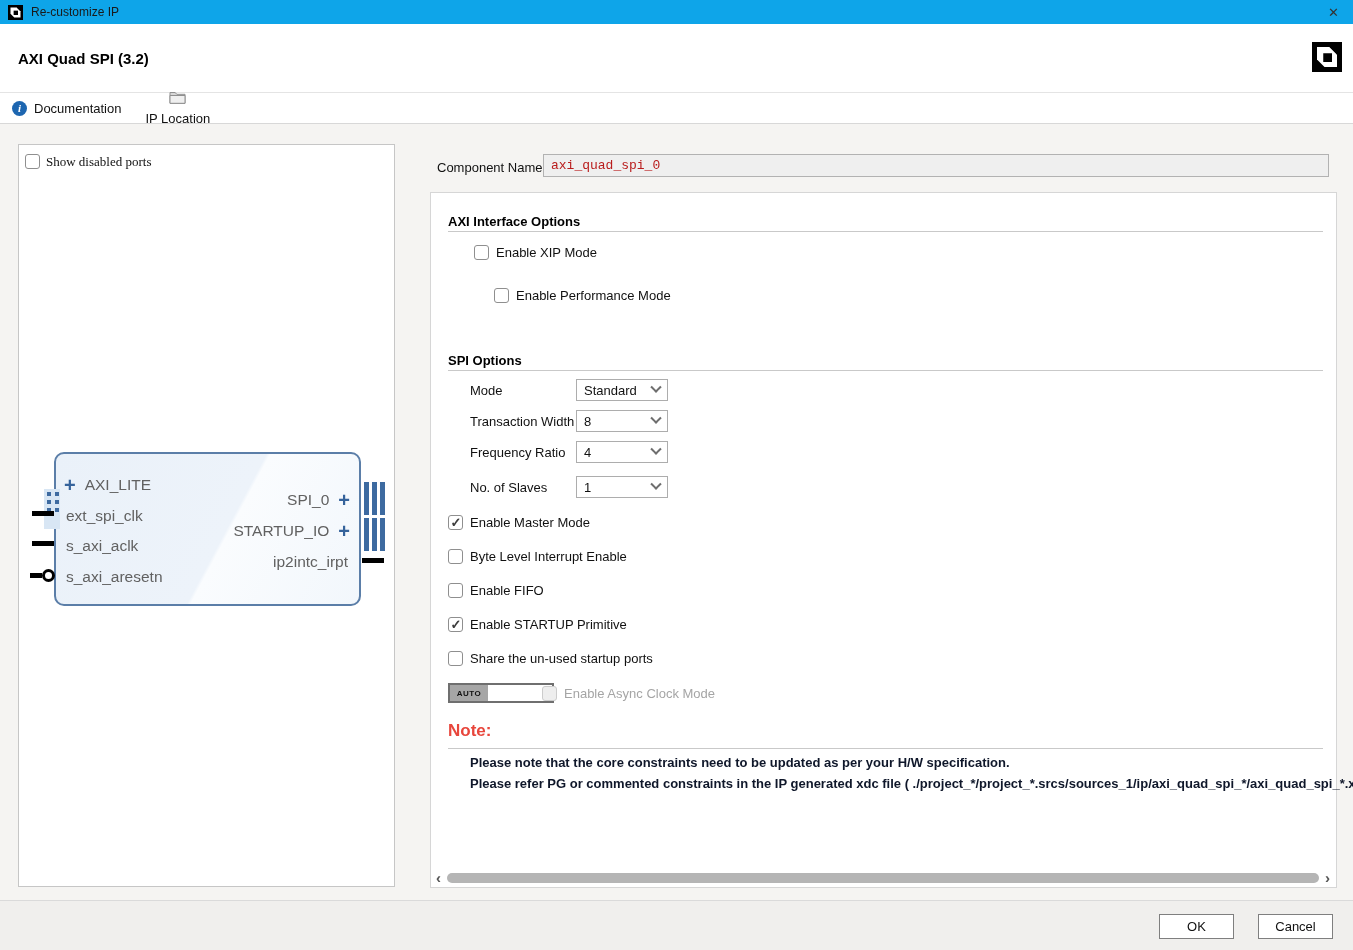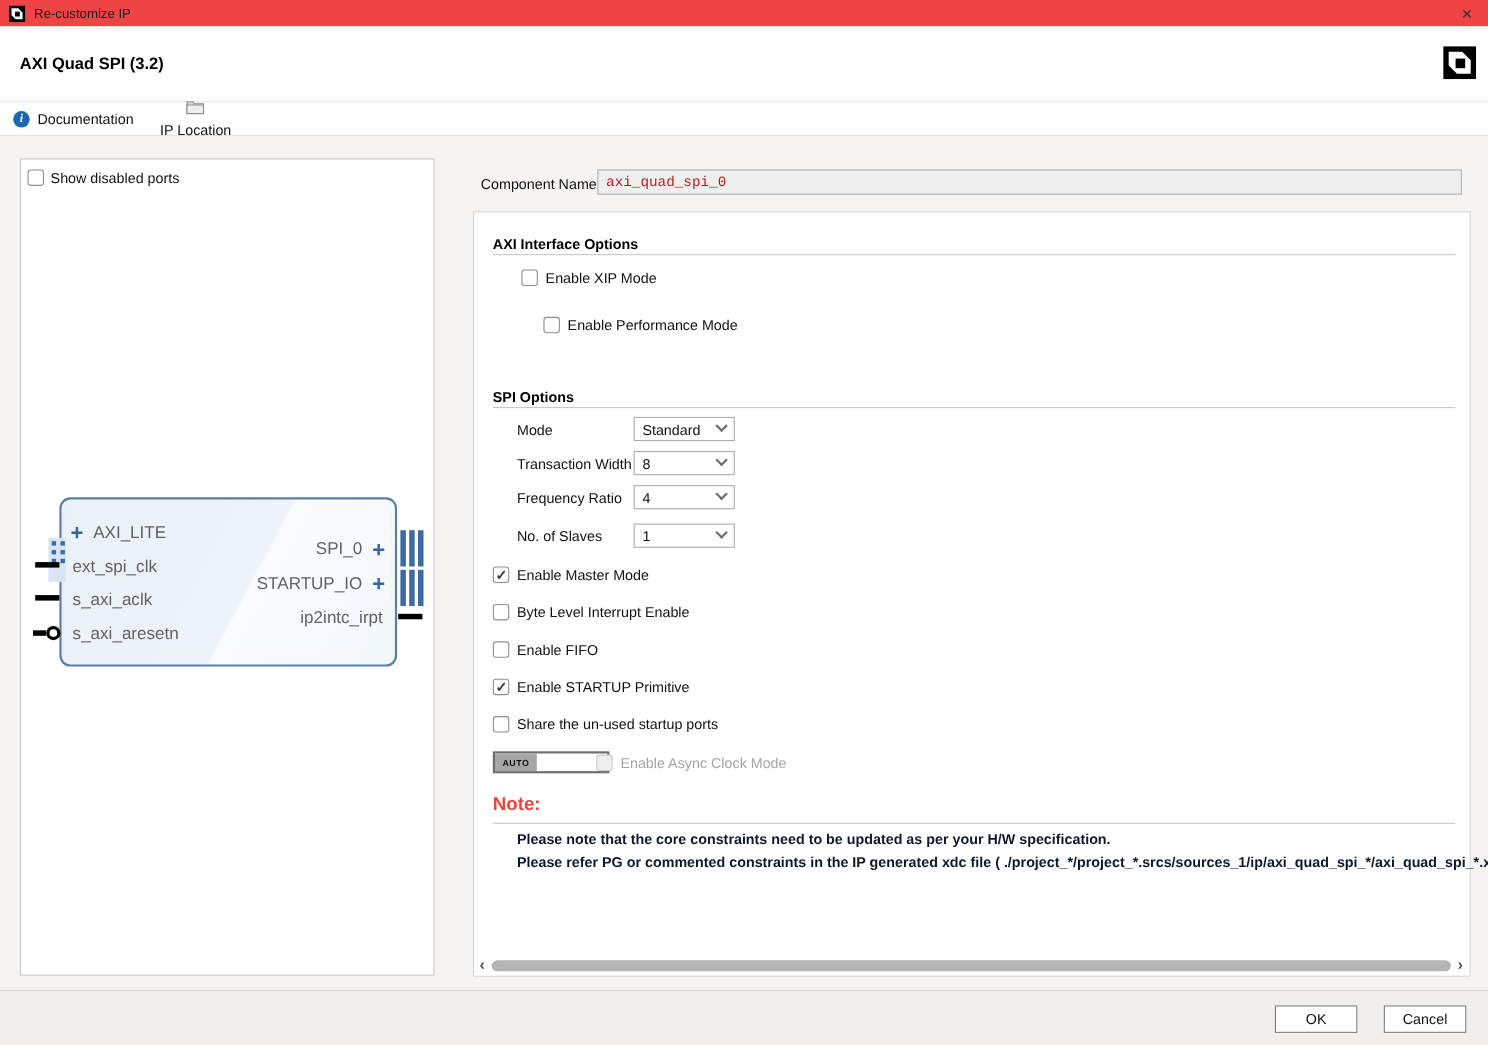--- a/index.html
+++ b/index.html
@@ -1,40 +1,40 @@
 <!DOCTYPE html>
 <html><head>
 <meta charset="utf-8">
 <style>
   * { box-sizing: border-box; margin: 0; padding: 0; }
   html,body { width:1353px; height:950px; }
   body { font-family: "Liberation Sans", sans-serif; background:#fff; position:relative; }
   .app { position:relative; width:1353px; height:950px; background:#fff; overflow:hidden; }
 
   
-  .titlebar { position:absolute; left:0; top:0; width:1353px; height:24px; background:#ef4444; display:flex; align-items:center; }
+  .titlebar { position:absolute; left:0; top:0; width:1353px; height:24px; background:#0ea5e9; display:flex; align-items:center; }
   .titlebar .logo { margin-left:8px; width:15px; height:15px; }
   .titlebar .title { margin-left:8px; font-size:12px; color:#1a1a1a; }
   .close-x { position:absolute; right:10px; top:3px; font-size:13px; color:#333; cursor:default; padding:2px 4px; }
 
   
   .header { position:absolute; left:0; top:24px; width:1353px; height:67px; background:#fff; }
   .header .htitle { position:absolute; left:18px; top:26px; font-size:15px; font-weight:bold; color:#000; }
   .header .biglogo { position:absolute; right:11px; top:18px; width:30px; height:30px; }
 
   
   .toolbar { position:absolute; left:0; top:92px; width:1353px; height:32px; background:#fff; border-top:1px solid #e4e4e4; border-bottom:1px solid #d8d8d8; display:flex; align-items:center; }
   .tool-item { display:flex; align-items:center; gap:7px; margin-left:12px; font-size:13px; color:#111; cursor:default; }
   .info-circle { width:15px; height:15px; border-radius:50%; background:#1d66b0; color:#fff; font-family:"Liberation Serif", serif; font-style:italic; font-weight:bold; font-size:11px; display:flex; align-items:center; justify-content:center; }
 
   .main-bg { position:absolute; left:0; top:124px; width:1353px; height:776px; background:#f5f4f2; }
 
   
   .left-panel { position:absolute; left:18px; top:144px; width:377px; height:743px; background:#fff; border:1px solid #c6c6c6; }
-  .sdp-row { position:absolute; left:6px; top:9px; display:flex; align-items:center; gap:6px; font-size:13px; color:#111; }
+  .sdp-row { position:absolute; left:6px; top:9px; display:flex; gap:6px; font-size:13px; color:#111;font-family:Liberation Serif, serif; }
 
   
   .cb { width:15px; height:15px; border:1px solid #8f8f8f; border-radius:3px; background:#fff; position:relative; flex:0 0 auto; }
   .cb.on::after { content:"✓"; position:absolute; left:1.5px; top:-1.5px; font-size:13px; font-weight:bold; color:#3c3c3c; }
   .cb.disabled { border-color:#cccccc; background:#eeeeee; }
 
   
   .ipblock { position:absolute; left:54px; top:452px; width:307px; height:154px; border:2px solid #5b7ea8; border-radius:10px;
              background:linear-gradient(118deg, #eaf1f9 0%, #edf3fa 55%, #fafcfe 56%, #f2f7fc 100%); }
   .portrow { position:absolute; display:flex; align-items:center; gap:9px; font-size:15.5px; color:#616161; white-space:nowrap; }

